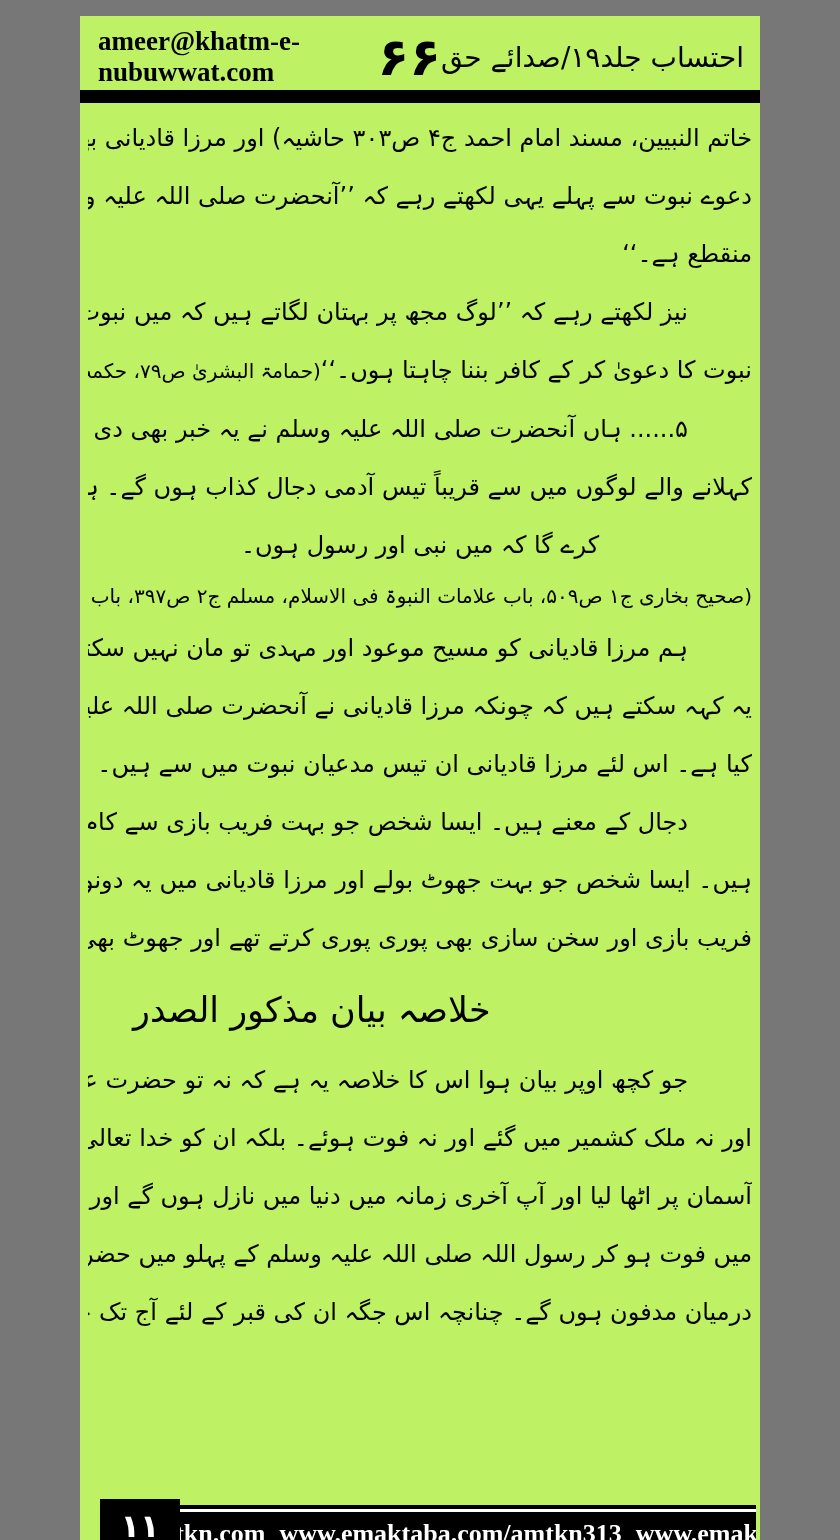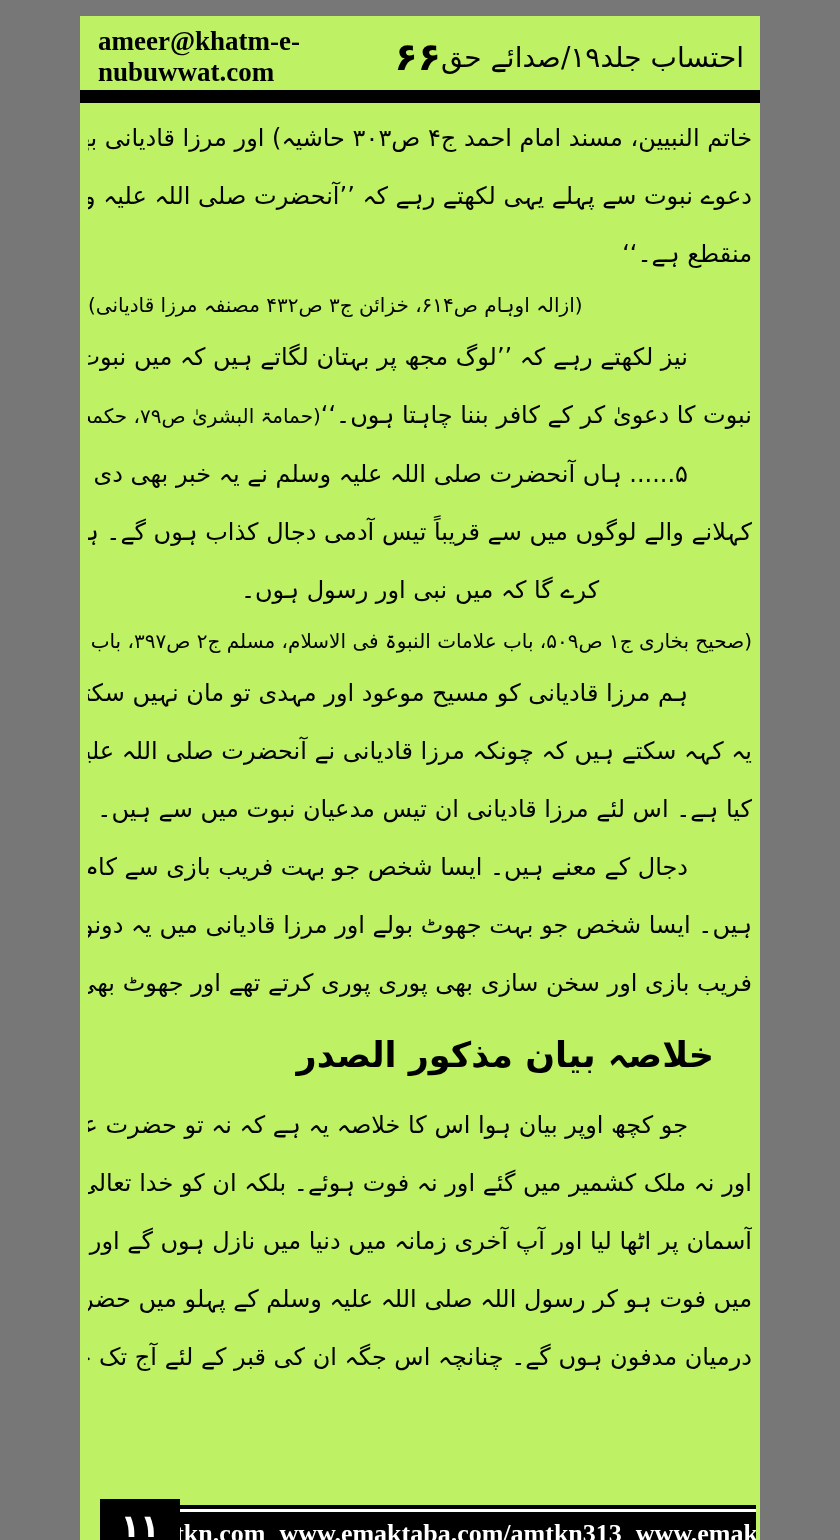--- a/index.html
+++ b/index.html
@@ -14,21 +14,21 @@
   
   .header {
     display:flex; align-items:center; justify-content:space-between;
     padding:16px 16px 0 18px; height:66px;
   }
   .header-email {
     font-family:"Liberation Serif", serif;
     font-weight:bold; font-size:27px; letter-spacing:0px;
   }
   .header-pagenum {
-    font-weight:bold; font-size:38px; line-height:1;
+    font-weight:bold; font-size:52px; line-height:1;
     margin-left:10px; margin-right:auto; padding-left:14px;text-align:right;
   }
   .header-title {
     direction:rtl; font-weight:normal; font-size:28px; white-space:nowrap;
   }
   .rule { height:13px; background:#000; margin-top:8px; }
   
   .body-text {
     direction:rtl; padding:6px 8px 0 8px;
     font-size:24px; line-height:58px;
@@ -46,22 +46,22 @@
   }
   .cite.left-side { text-align:left; text-align-last:left; }
   .cite.full { text-align:justify; text-align-last:justify; }
   .split-line {
     display:flex; justify-content:space-between; align-items:baseline;
     line-height:58px; white-space:nowrap; overflow:hidden;
   }
   .split-line .main-part { font-size:24px; }
   .split-line .cite-part { font-size:20px; }
   .section-heading {
-    font-weight:bold; font-size:35px; line-height:78px;
-    text-align:right; padding-left:45px; padding-right:38px;
+    font-weight:normal; font-size:35px; line-height:78px;
+    text-align:left; padding-left:45px; padding-right:38px;
     white-space:nowrap; overflow:hidden;
     margin:4px 0 2px 0;
   }
   
   .footer { position:absolute; left:0; right:0; bottom:0; height:58px;text-align:center; }
   .footer-pagebox {
     position:absolute; left:20px; bottom:3px;
     width:80px; height:54px; background:#000;
     color:#fff; display:flex; align-items:center; justify-content:center;
     font-size:32px; font-weight:bold;
@@ -84,21 +84,20 @@
     <span class="header-email">ameer@khatm-e-nubuwwat.com</span>
     <span class="header-pagenum">۶۶</span>
     <span class="header-title">احتساب جلد۱۹/صدائے حق</span>
   </div>
   <div class="rule"></div>
 
   <div class="body-text">
     <div class="line">خاتم النبیین، مسند امام احمد ج۴ ص۳۰۳ حاشیہ) اور مرزا قادیانی بھی اپنے دعوے مسیحیت کے بعد تک اور</div>
     <div class="line">دعوے نبوت سے پہلے یہی لکھتے رہے کہ ’’آنحضرت صلی اللہ علیہ وسلم کے بعد سلسلہ نبوت و رسالت تا قیامت</div>
     <div class="line right">منقطع ہے۔‘‘</div>
-    <div class="cite left-side">(ازالہ اوہام ص۶۱۴، خزائن ج۳ ص۴۳۲ مصنفہ مرزا قادیانی)</div>
     <div class="line indent">نیز لکھتے رہے کہ ’’لوگ مجھ پر بہتان لگاتے ہیں کہ میں نبوت کا مدعی ہوں۔ کیا میں</div>
     <div class="split-line">
       <span class="main-part">نبوت کا دعویٰ کر کے کافر بننا چاہتا ہوں۔‘‘</span>
       <span class="cite-part">(حمامۃ البشریٰ ص۷۹، حکمت ج۷ ص۲۹۷)</span>
     </div>
     <div class="line indent">۵...... ہاں آنحضرت صلی اللہ علیہ وسلم نے یہ خبر بھی دی ہے کہ قیامت سے پہلے میری امت</div>
     <div class="line">کہلانے والے لوگوں میں سے قریباً تیس آدمی دجال کذاب ہوں گے۔ ہر ایک ان میں سے دعویٰ</div>
     <div class="line center">کرے گا کہ میں نبی اور رسول ہوں۔</div>
     <div class="cite full">(صحیح بخاری ج۱ ص۵۰۹، باب علامات النبوۃ فی الاسلام، مسلم ج۲ ص۳۹۷، باب اشراط الساعۃ)</div>
     <div class="line indent">ہم مرزا قادیانی کو مسیح موعود اور مہدی تو مان نہیں سکتے۔ ہاں بموجب اس حدیث کے</div>

